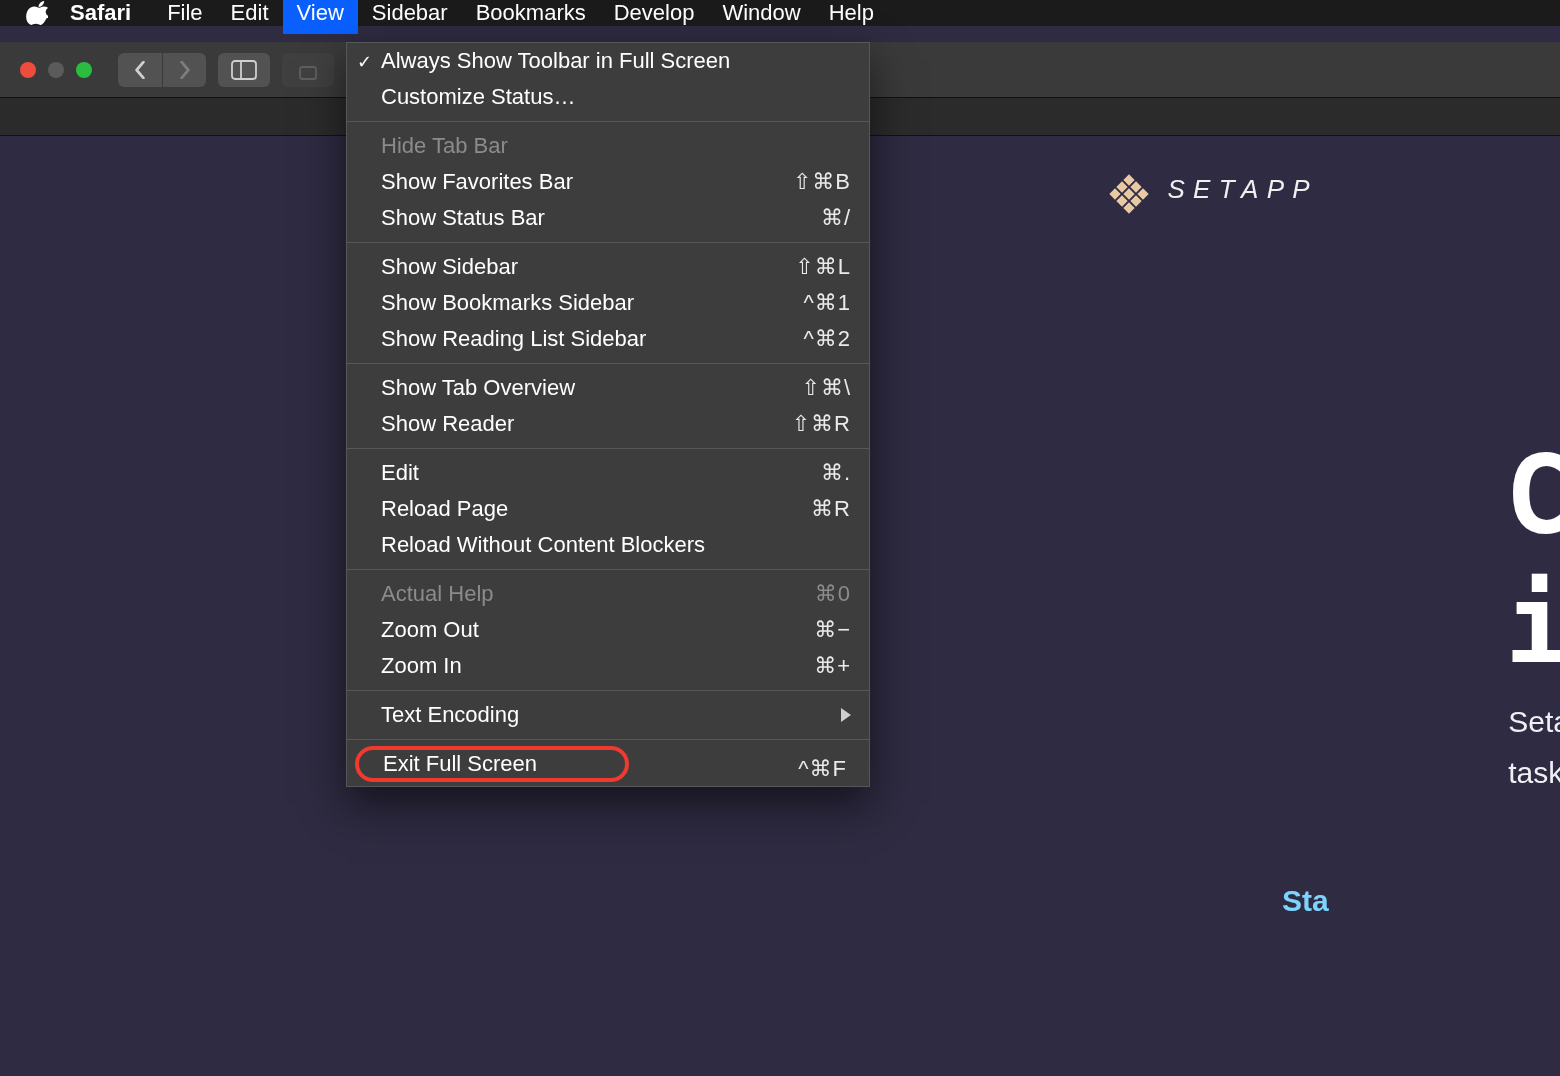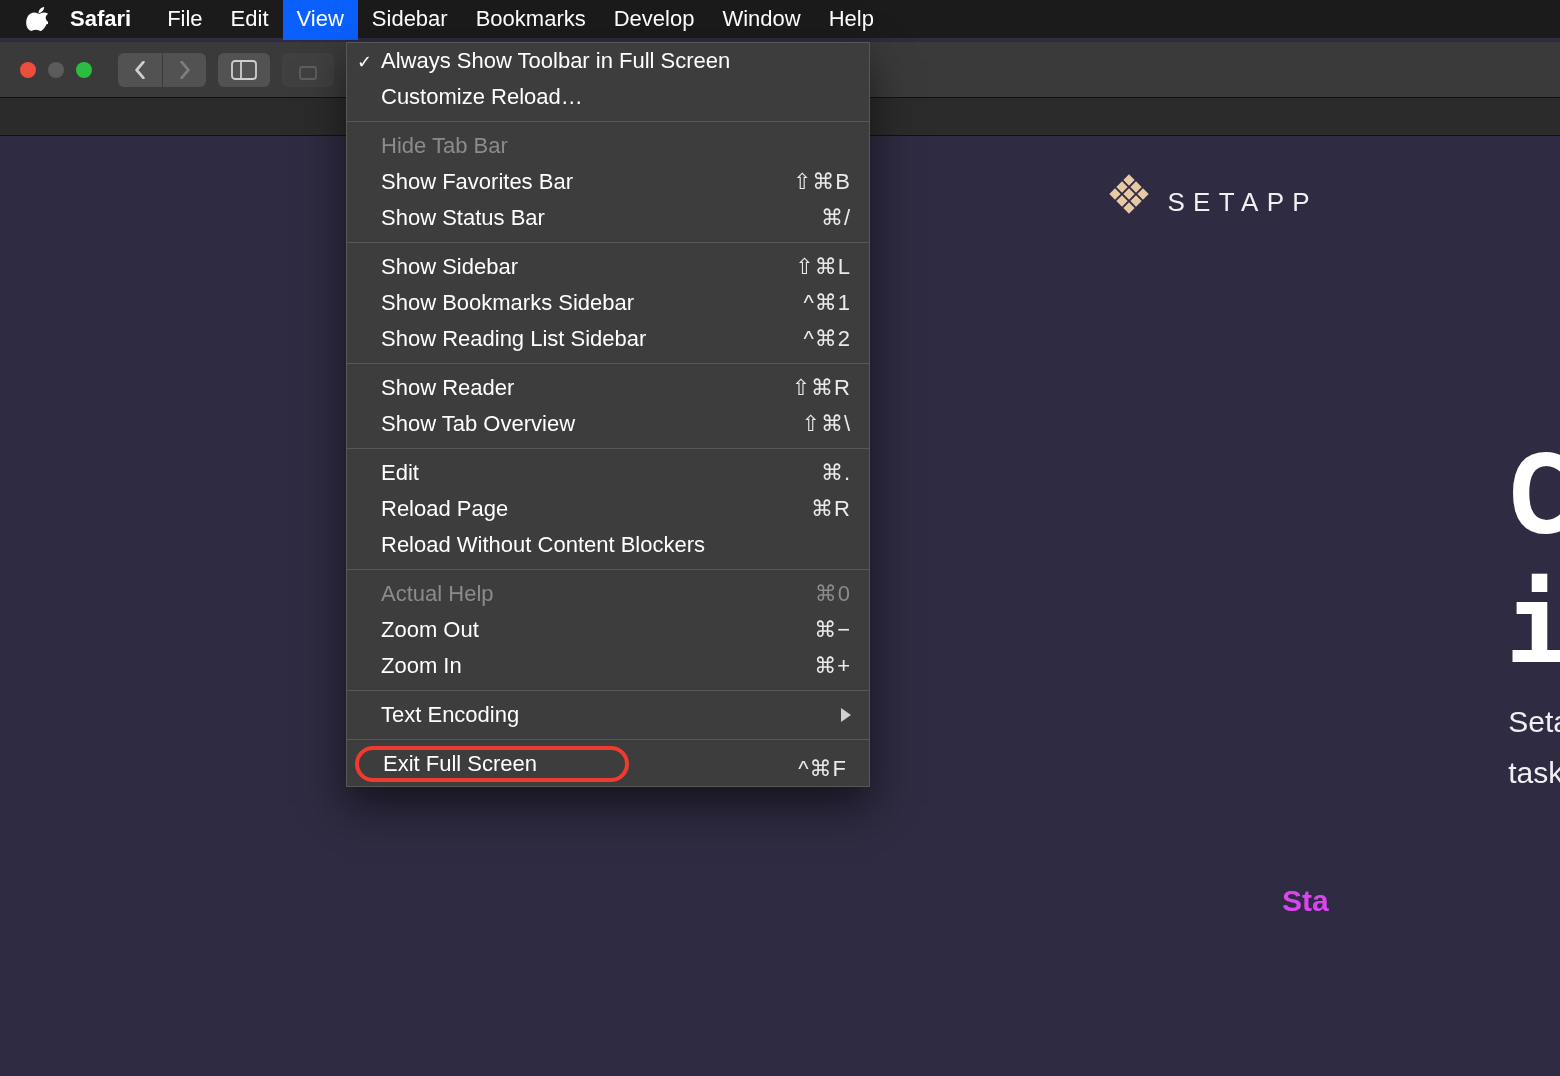--- a/index.html
+++ b/index.html
@@ -10,21 +10,21 @@
     background: #2e2b42;
     overflow: hidden;
     -webkit-font-smoothing: antialiased;
     user-select: none;
   }
 
   
   .menubar {
     position: absolute;
     top: 0; left: 0; right: 0;
-    height: 38px;
+    height: 26px;
     background: #1b1b1b;
     display: flex;
     align-items: center;
     padding-left: 26px;
     color: #fff;
     font-size: 22px;
     z-index: 5;
   }
   .menubar .apple { margin-right: 22px; display: inline-flex; align-items: center; }
   .menubar .app-name { font-weight: 700; margin-right: 22px; }
@@ -91,21 +91,21 @@
   .page {
     position: absolute;
     top: 136px; left: 0; right: 0; bottom: 0;
     background: #2e2b42;
     color: #fff;
     z-index: 1;
   }
   .brand {
     position: absolute;
     top: 38px; right: 242px;
-    display: flex; align-items: flex-end; gap: 18px;
+    display: flex; align-items: flex-start; gap: 18px; font-style: italic;
   }
   .brand-text { letter-spacing: .32em; font-size: 26px; font-weight: 500; color: #f0f0f0; }
   .page-h1 {
     position: absolute;
     top: 294px; right: -10px;
     font-family: ui-monospace, Menlo, monospace;
     font-size: 108px;
     font-weight: 700;
     line-height: 1.2;
     white-space: nowrap;
@@ -116,21 +116,21 @@
     top: 560px; right: -10px;
     font-size: 30px;
     line-height: 1.7;
     color: #efeff4;
     text-align: left;
   }
   .page-cta {
     position: absolute;
     top: 748px; left: 1282px;
     font-size: 30px; font-weight: 700;
-    color: #d946ef;
+    color: #7dd3fc;
   }
 
   
   .dropdown {
     position: absolute;
     top: 42px;
     left: 346px;
     width: 524px;
     background: #3d3d3d;
     border: 1px solid #575757;
@@ -275,21 +275,21 @@
 
   <div class="page-cta">Sta</div>
 </div>
 
 <div class="dropdown" id="dropdown">
     <div class="mi">
       <span class="check">✓</span>
       <span class="lbl">Always Show Toolbar in Full Screen</span>
     </div>
     <div class="mi">
-      <span class="lbl">Customize Reload…</span>
+      <span class="lbl">Customize Status…</span>
     </div>
     <div class="sep"></div>
     <div class="mi disabled">
       <span class="lbl">Hide Tab Bar</span>
     </div>
     <div class="mi">
       <span class="lbl">Show Favorites Bar</span>
       <span class="shc">⇧⌘B</span>
     </div>
     <div class="mi">
@@ -304,26 +304,26 @@
     <div class="mi">
       <span class="lbl">Show Bookmarks Sidebar</span>
       <span class="shc">^⌘1</span>
     </div>
     <div class="mi">
       <span class="lbl">Show Reading List Sidebar</span>
       <span class="shc">^⌘2</span>
     </div>
     <div class="sep"></div>
     <div class="mi">
+      <span class="lbl">Show Tab Overview</span>
+      <span class="shc">⇧⌘\</span>
+    </div>
+    <div class="mi">
       <span class="lbl">Show Reader</span>
       <span class="shc">⇧⌘R</span>
-    </div>
-    <div class="mi">
-      <span class="lbl">Show Tab Overview</span>
-      <span class="shc">⇧⌘\</span>
     </div>
     <div class="sep"></div>
     <div class="mi">
       <span class="lbl">Edit</span>
       <span class="shc">⌘.</span>
     </div>
     <div class="mi">
       <span class="lbl">Reload Page</span>
       <span class="shc">⌘R</span>
     </div>

